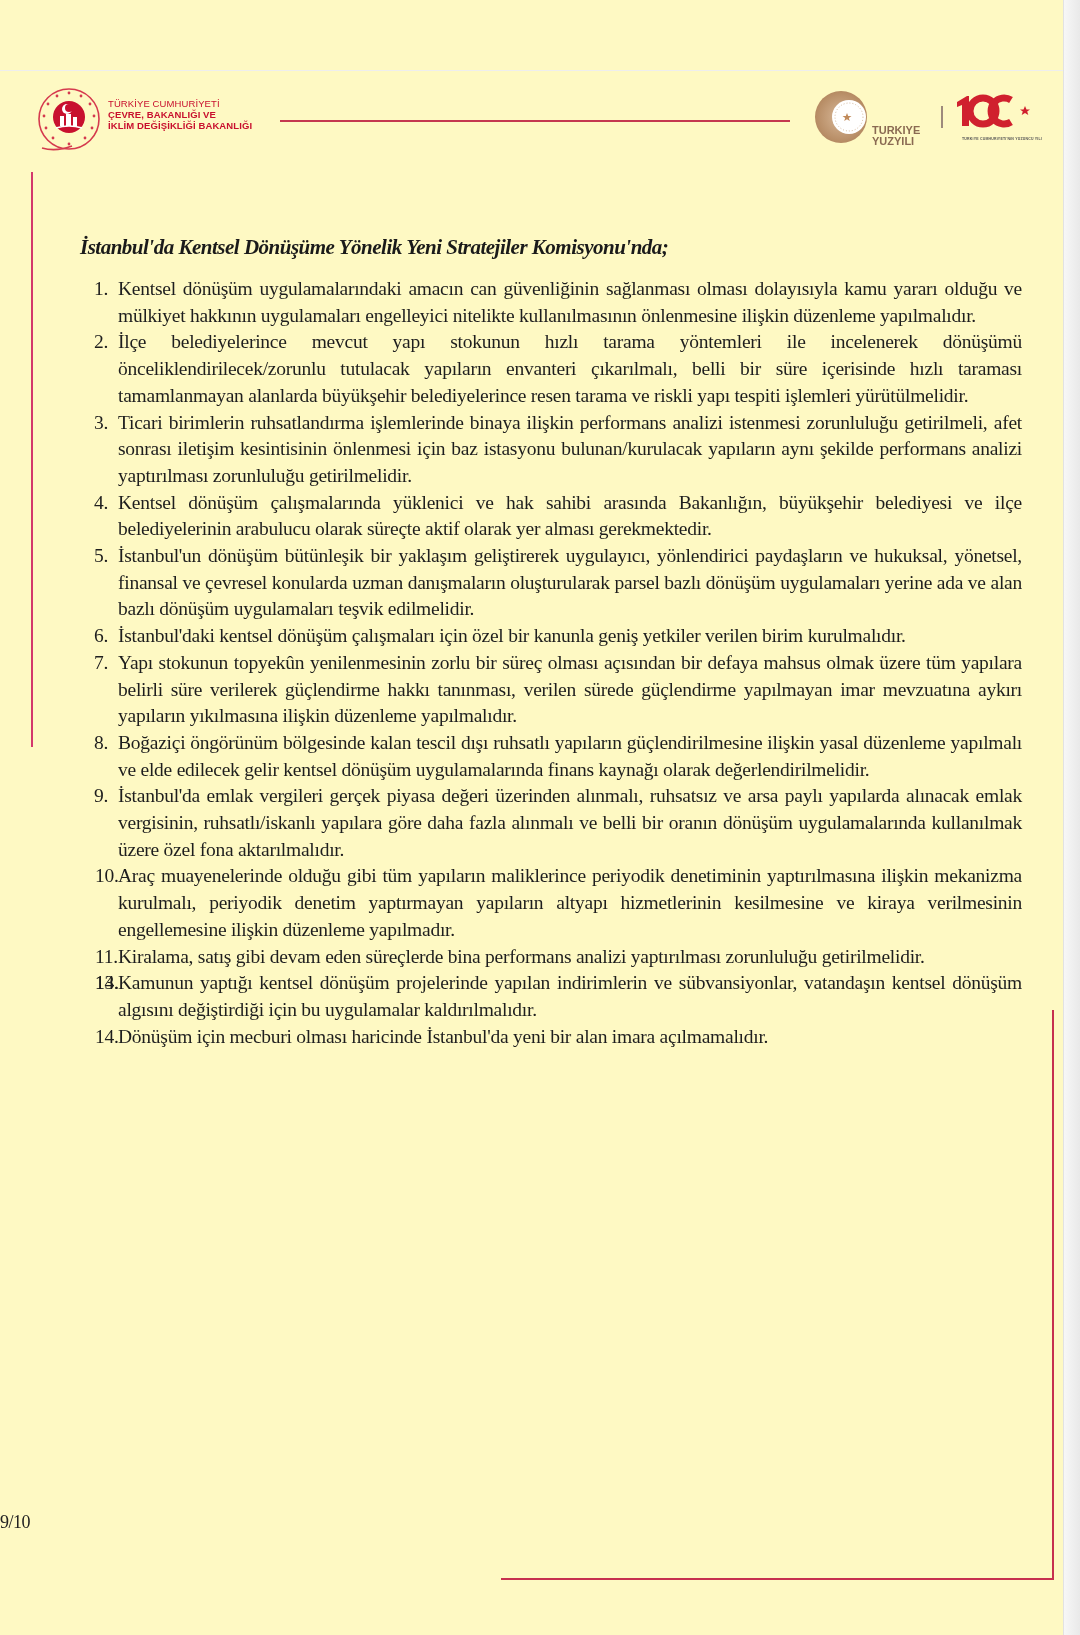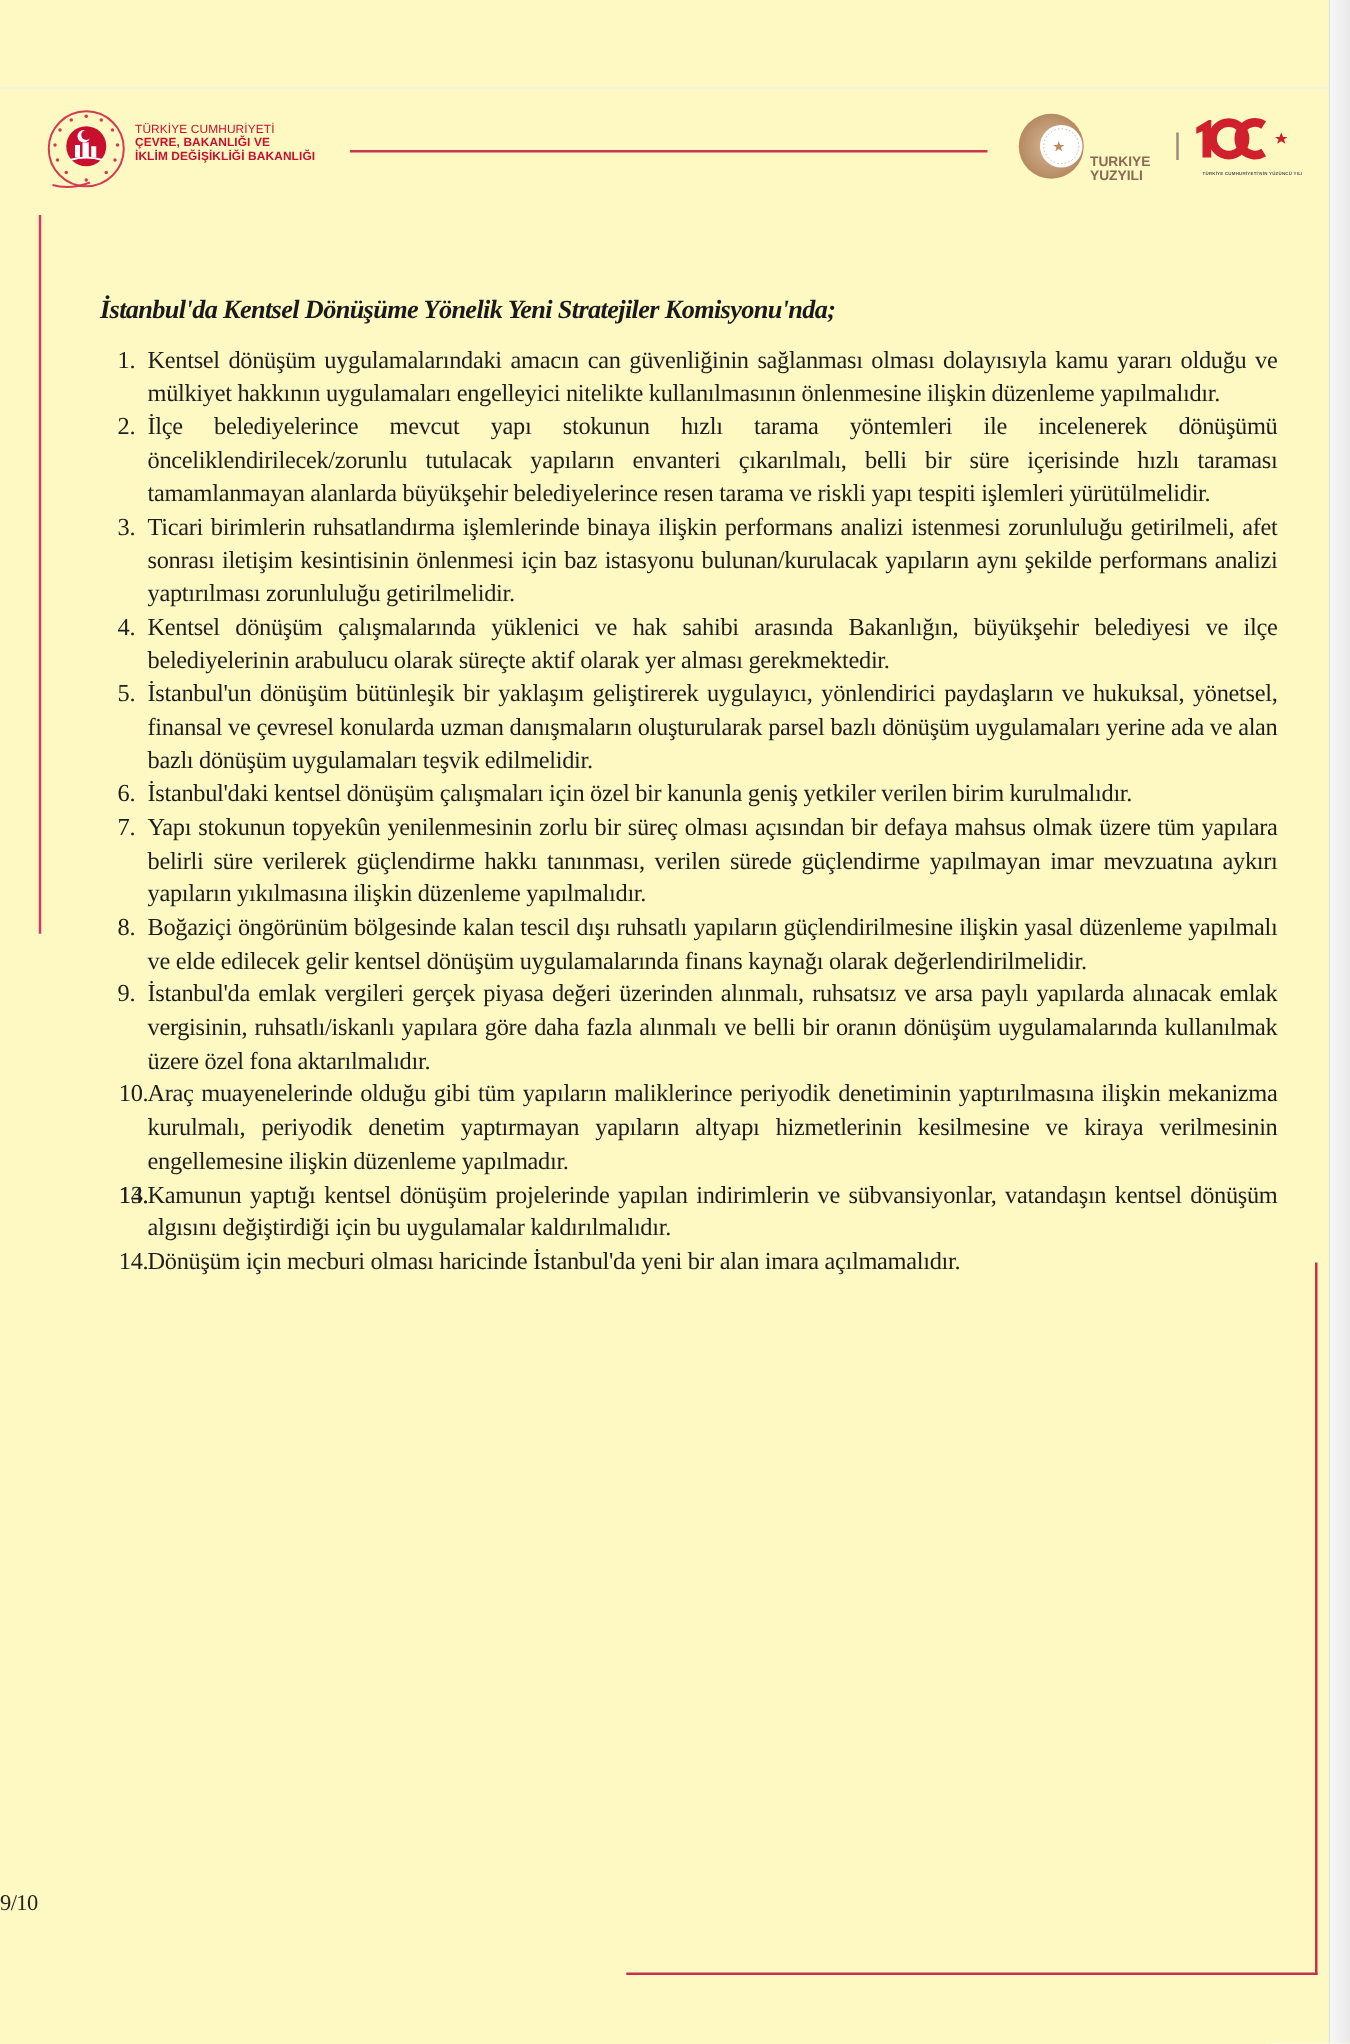--- a/index.html
+++ b/index.html
@@ -272,20 +272,24 @@
     </li>
     <li class="item">
       <span class="item-num">9.</span>
       <span>İstanbul'da emlak vergileri gerçek piyasa değeri üzerinden alınmalı, ruhsatsız ve arsa paylı yapılarda alınacak emlak vergisinin, ruhsatlı/iskanlı yapılara göre daha fazla alınmalı ve belli bir oranın dönüşüm uygulamalarında kullanılmak üzere özel fona aktarılmalıdır.</span>
     </li>
     <li class="item wide-num">
       <span class="item-num">10.</span>
       <span>Araç muayenelerinde olduğu gibi tüm yapıların maliklerince periyodik denetiminin yaptırılmasına ilişkin mekanizma kurulmalı, periyodik denetim yaptırmayan yapıların altyapı hizmetlerinin kesilmesine ve kiraya verilmesinin engellemesine ilişkin düzenleme yapılmadır.</span>
     </li>
     <li class="item wide-num">
+      <span class="item-num">11.</span>
+      <span>Kiralama, satış gibi devam eden süreçlerde bina performans analizi yaptırılması zorunluluğu getirilmelidir.</span>
+    </li>
+    <li class="item wide-num">
       <span class="item-num">14.</span>
     </li>
     <li class="item wide-num">
       <span class="item-num">13.</span>
       <span>Kamunun yaptığı kentsel dönüşüm projelerinde yapılan indirimlerin ve sübvansiyonlar, vatandaşın kentsel dönüşüm algısını değiştirdiği için bu uygulamalar kaldırılmalıdır.</span>
     </li>
     <li class="item wide-num">
       <span class="item-num">14.</span>
       <span>Dönüşüm için mecburi olması haricinde İstanbul'da yeni bir alan imara açılmamalıdır.</span>
     </li>

